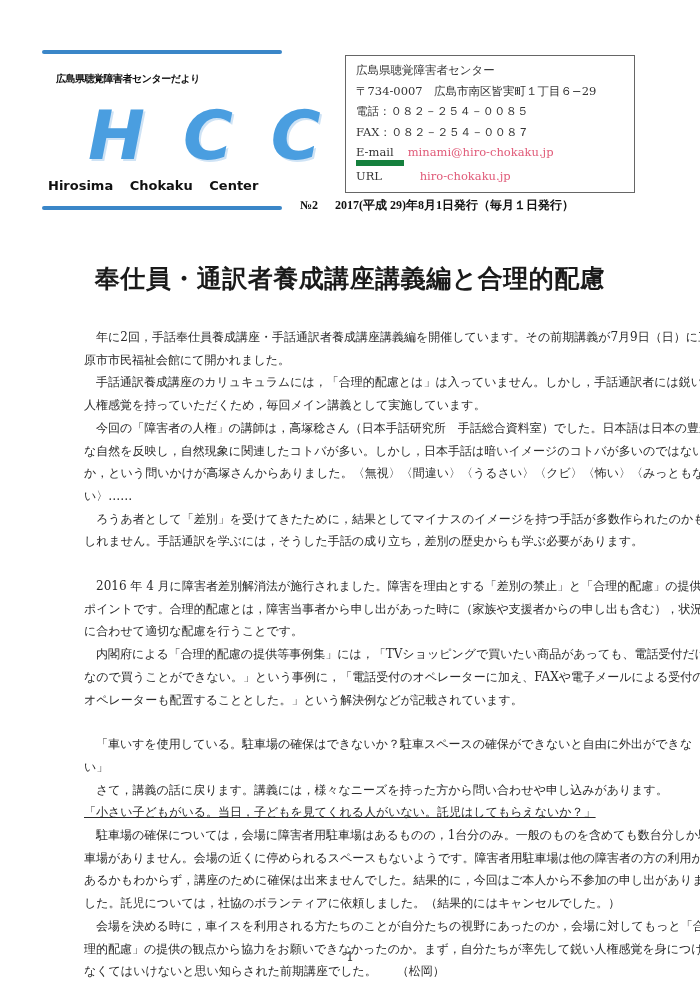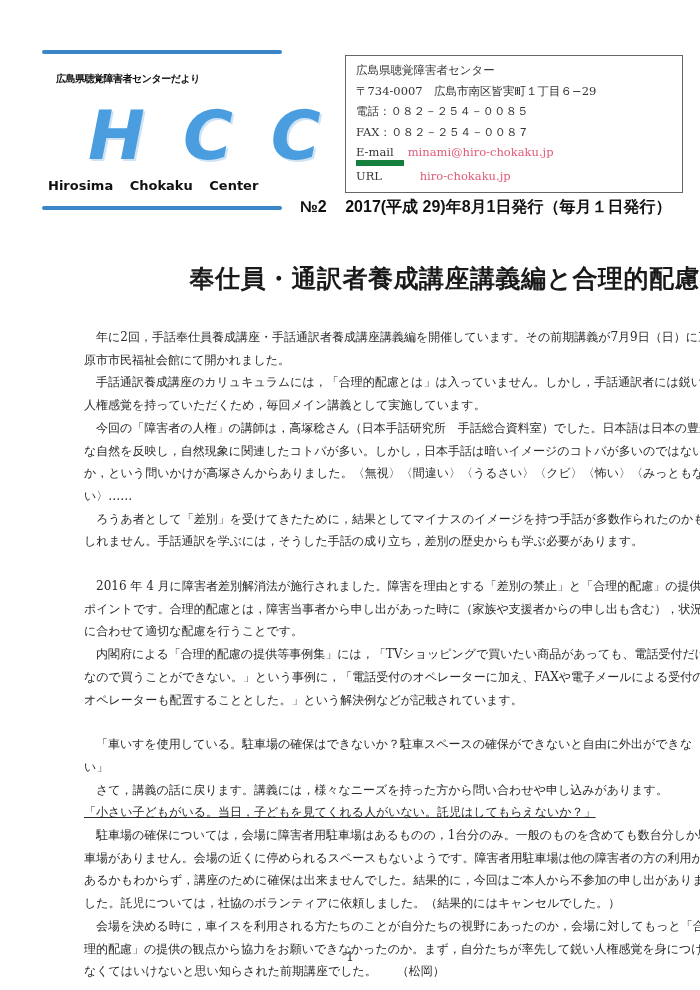--- a/index.html
+++ b/index.html
@@ -11,33 +11,33 @@
   .blue-rule.bottom { top:156px; }
   .org-sub { position:absolute; left:14px; top:22px; font-family:"DejaVu Sans",sans-serif;
              font-weight:bold; font-size:10px; letter-spacing:-0.5px; color:#111; }
   .logo { position:absolute; left:46px; top:50px; display:flex; gap:38px; }
   .logo span { font-family:"DejaVu Sans",sans-serif; font-weight:bold; font-style:italic;
                font-size:68px; line-height:72px; color:#4a9ee0;
                text-shadow:2px 2px 0 #cfe3f5; }
   .eng-name { position:absolute; left:6px; top:128px; font-family:"DejaVu Sans",sans-serif;
               font-weight:bold; font-size:13px; color:#111; word-spacing:12px; }
 
-  .contact-box { position:absolute; left:345px; top:55px; width:338px; height:138px;
+  .contact-box { position:absolute; left:345px; top:55px; width:290px; height:138px;
                  border:1px solid #666; box-sizing:border-box; padding:4px 0 0 10px;
                  font-size:11.5px; line-height:20.5px; color:#333; }
   .contact-box .row { white-space:nowrap; }
   .contact-box .lbl-email { display:inline-block; width:48px; border-bottom:6px solid #15803d; line-height:16px; }
   .contact-box .lbl-url { display:inline-block; width:60px; }
   .contact-box .pink { color:#e05a78; }
 
-  .issue-line { position:absolute; left:300px; top:197px; font-family:Liberation Sans, sans-serif;
-                font-weight:bold; font-size:16px; color:#111; white-space:nowrap; }
+  .issue-line { position:absolute; left:300px; top:197px; font-family:Liberation Serif, serif;
+                font-weight:bold; font-size:12px; color:#111; white-space:nowrap; }
   .issue-line .no { margin-right:14px; }
 
-  .headline { position:absolute; left:0; width:700px; top:262px; text-align:right;
+  .headline { position:absolute; left:0; width:700px; top:262px; text-align:center;
               font-family:"DejaVu Sans",sans-serif; font-weight:bold; font-size:25px;
               color:#1a1a1a; letter-spacing:0.5px; }
 
   .article { position:absolute; left:40px; top:326px; width:630px; font-size:12px;
              line-height:22.7px; color:#2a2a2a;margin-left:44px; }
   .article p { margin:0; text-indent:1em; }
   .article p.noindent { text-indent:0;text-decoration:underline; }
   .article .gap { height:22px; }
   .article .signature { padding-left:20px; }
 

